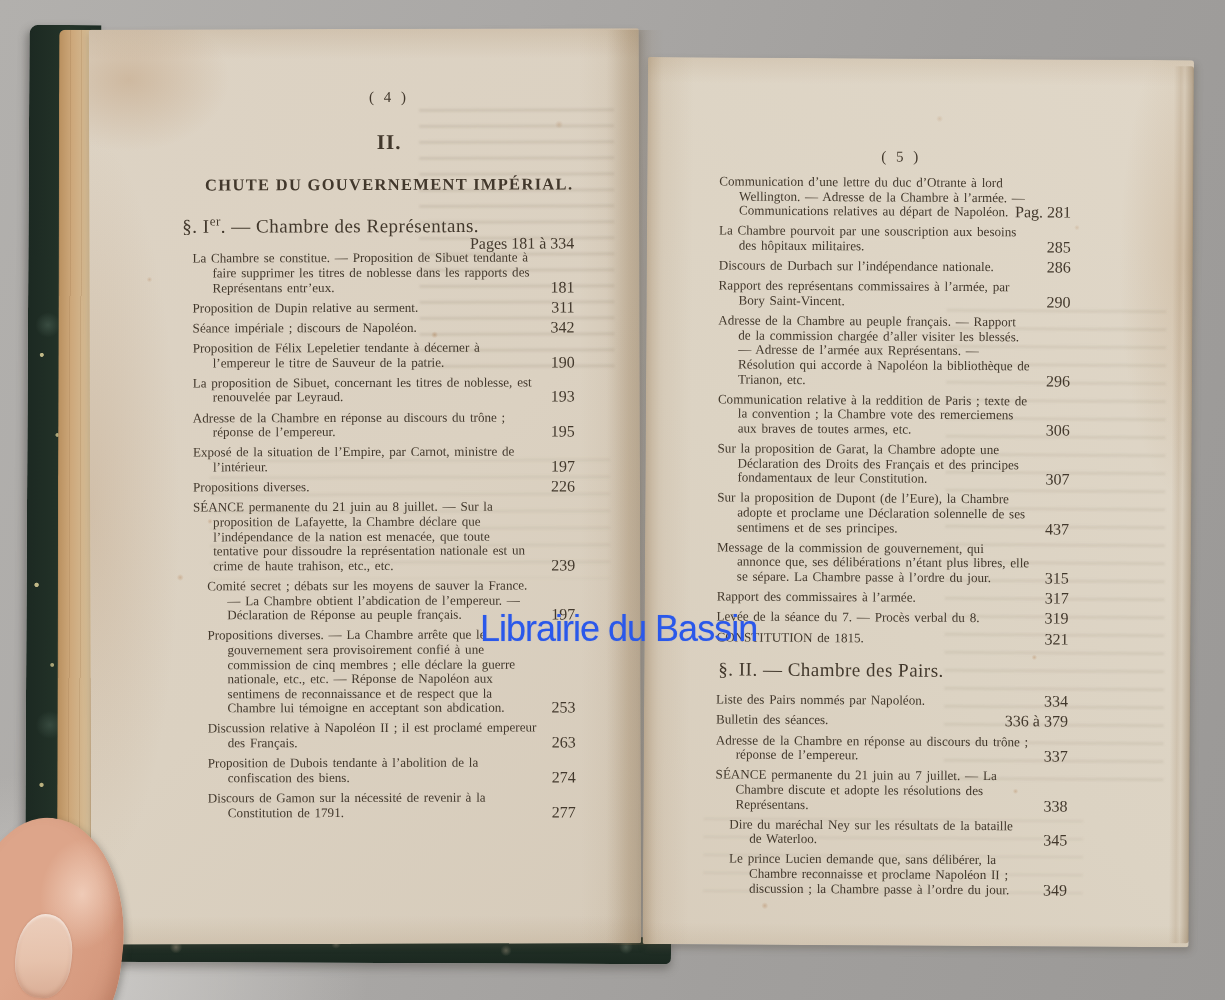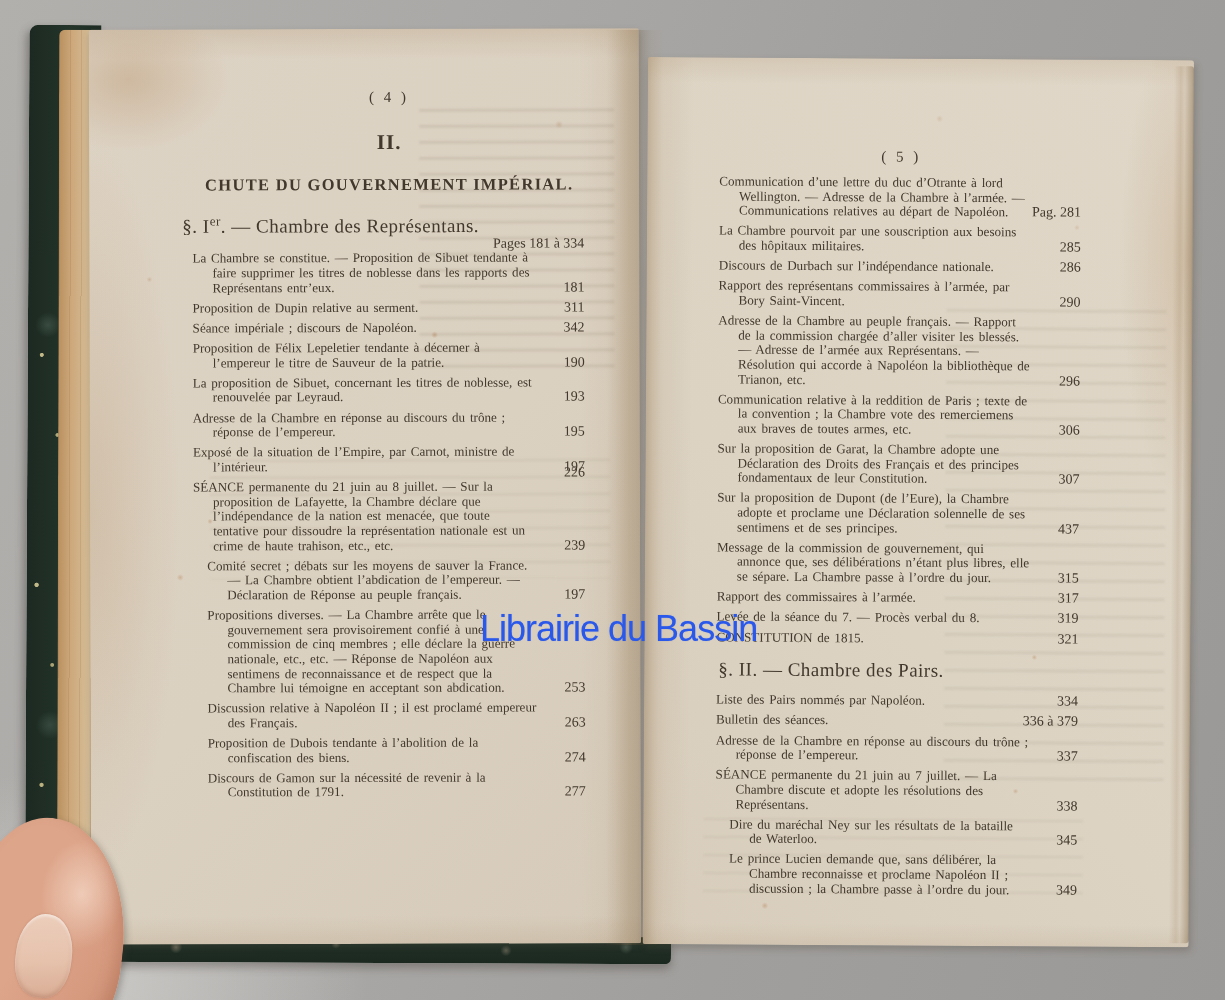--- a/index.html
+++ b/index.html
@@ -114,21 +114,21 @@
   .folio{text-align:center; font-size:15px; letter-spacing:3px; margin:0 0 24px 0;}
   .right-content .folio{margin-bottom:10px;}
   .chap-num{text-align:center; font-size:21px; font-weight:bold; letter-spacing:1px; margin:0 0 20px 0;}
   .main-title{text-align:center; font-size:16.5px; font-weight:bold; letter-spacing:1.3px; margin:0 0 18px 0; white-space:nowrap;}
   .subsection{font-size:19px; font-weight:normal; margin:0 0 14px -10px; letter-spacing:.5px;}
   .subsection sup{font-size:13px;}
   .subsection.sub2{margin:14px 0 12px 2px;}
   .entries{margin:0;}
   .entry{position:relative; font-size:13.1px; line-height:14.6px; margin-bottom:5.6px; padding-right:50px;}
   .entry .etext{display:block; padding-left:20px; text-indent:-20px; word-spacing:1.5px;}
-  .entry .pg{position:absolute; right:2px; bottom:0; white-space:nowrap; font-size:14px;}
+  .entry .pg{position:absolute; right:12px; bottom:0; white-space:nowrap; font-size:16px;}
   .entry.indent-1{margin-left:14px;}
   
   .watermark{
     position:absolute; left:480px; top:608px; z-index:10;
     font-family:"Liberation Sans","DejaVu Sans",sans-serif;
     font-size:36px; letter-spacing:-1px; white-space:nowrap;
     text-shadow:0 0 1px rgba(40,85,235,.4);
   }
   
   .thumb{
@@ -202,20 +202,21 @@
             <span class="etext">Adresse de la Chambre en réponse au discours du trône ; réponse de l’empereur.</span>
             <span class="pg">195</span>
           </div>
 
           <div class="entry">
             <span class="etext">Exposé de la situation de l’Empire, par Carnot, ministre de l’intérieur.</span>
             <span class="pg">197</span>
           </div>
 
           <div class="entry">
+            <span class="etext">Propositions diverses.</span>
             <span class="pg">226</span>
           </div>
 
           <div class="entry">
             <span class="etext">SÉANCE permanente du 21 juin au 8 juillet. — Sur la proposition de Lafayette, la Chambre déclare que l’indépendance de la nation est menacée, que toute tentative pour dissoudre la représentation nationale est un crime de haute trahison, etc., etc.</span>
             <span class="pg">239</span>
           </div>
 
           <div class="entry indent-1">
             <span class="etext">Comité secret ; débats sur les moyens de sauver la France. — La Chambre obtient l’abdication de l’empereur. — Déclaration de Réponse au peuple français.</span>

